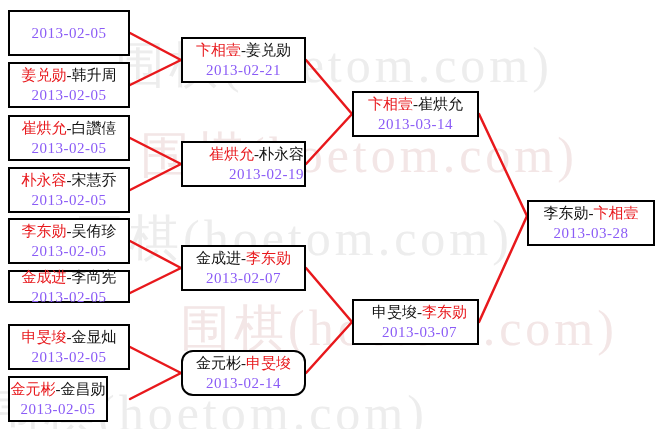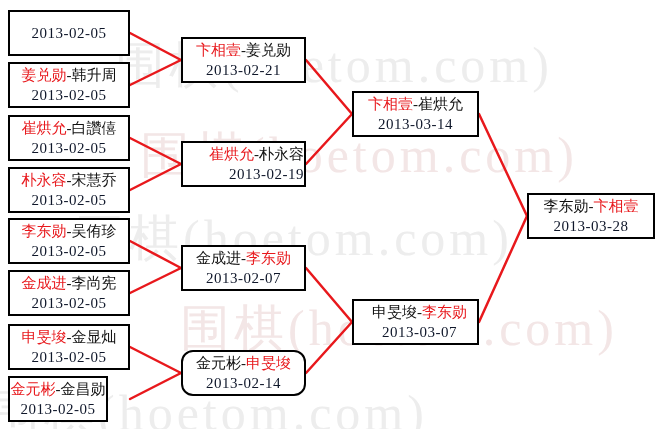--- a/index.html
+++ b/index.html
@@ -15,21 +15,21 @@
     user-select:none;pointer-events:none;z-index:0;
   }
   svg.lines{position:absolute;left:0;top:0;z-index:1;}
   .match-box{
     position:absolute;z-index:2;background:#ffffff;
     border:2px solid var(--border,#000);
     box-sizing:border-box;text-align:center;
     display:flex;flex-direction:column;justify-content:center;
   }
   .names{font-size:15px;line-height:20px;color:#111;white-space:nowrap;}
-  .date{font-size:15px;line-height:20px;color:#0f172a;letter-spacing:0.5px;}
+  .date{font-size:15px;line-height:20px;color:#8b5cf6;letter-spacing:0.5px;}
   .winner{color:var(--red,#e8181c);}
 </style>
 </head>
 <body>
 
 <div class="stage">
   <div id="wmLayer">
       <div class="wm-row" style="left: 115px; top: 40px; color: rgb(237, 237, 237);">围棋(hoetom.com)</div>
       <div class="wm-row" style="left: 140px; top: 130px; color: rgb(243, 230, 230);">围棋(hoetom.com)</div>
       <div class="wm-row" style="left: 75px; top: 213px; color: rgb(237, 237, 237);">围棋(hoetom.com)</div>
@@ -65,21 +65,21 @@
         <div class="date">2013-02-05</div>
       </div>
       <div class="match-box" style="left: 8px; top: 167px; width: 122px; height: 46px;">
         <div class="names"><span class="winner">朴永容</span><span>-</span><span>宋慧乔</span></div>
         <div class="date">2013-02-05</div>
       </div>
       <div class="match-box" style="left: 8px; top: 218px; width: 122px; height: 46px;">
         <div class="names"><span class="winner">李东勋</span><span>-</span><span>吴侑珍</span></div>
         <div class="date">2013-02-05</div>
       </div>
-      <div class="match-box" style="left: 8px; top: 270px; width: 122px; height: 46px;">
+      <div class="match-box" style="left: 8px; top: 270px; width: 122px; height: 33px;">
         <div class="names"><span class="winner">金成进</span><span>-</span><span>李尚宪</span></div>
         <div class="date">2013-02-05</div>
       </div>
       <div class="match-box" style="left: 8px; top: 324px; width: 122px; height: 46px;">
         <div class="names"><span class="winner">申旻埈</span><span>-</span><span>金显灿</span></div>
         <div class="date">2013-02-05</div>
       </div>
       <div class="match-box" style="left: 8px; top: 376px; width: 100px; height: 46px;">
         <div class="names"><span class="winner">金元彬</span><span>-</span><span>金昌勋</span></div>
         <div class="date">2013-02-05</div>
@@ -101,18 +101,18 @@
         <div class="date">2013-02-14</div>
       </div>
       <div class="match-box" style="left: 352px; top: 91px; width: 127px; height: 46px;">
         <div class="names"><span class="winner">卞相壹</span><span>-</span><span>崔烘允</span></div>
         <div class="date">2013-03-14</div>
       </div>
       <div class="match-box" style="left: 352px; top: 299px; width: 127px; height: 46px; padding-left: 8px;">
         <div class="names"><span>申旻埈</span><span>-</span><span class="winner">李东勋</span></div>
         <div class="date">2013-03-07</div>
       </div>
-      <div class="match-box" style="left: 527px; top: 193px; width: 128px; height: 46px;">
+      <div class="match-box" style="left: 527px; top: 200px; width: 128px; height: 46px;">
         <div class="names"><span>李东勋</span><span>-</span><span class="winner">卞相壹</span></div>
         <div class="date">2013-03-28</div>
       </div>
     </div>
 </div>
 
 </body></html>

